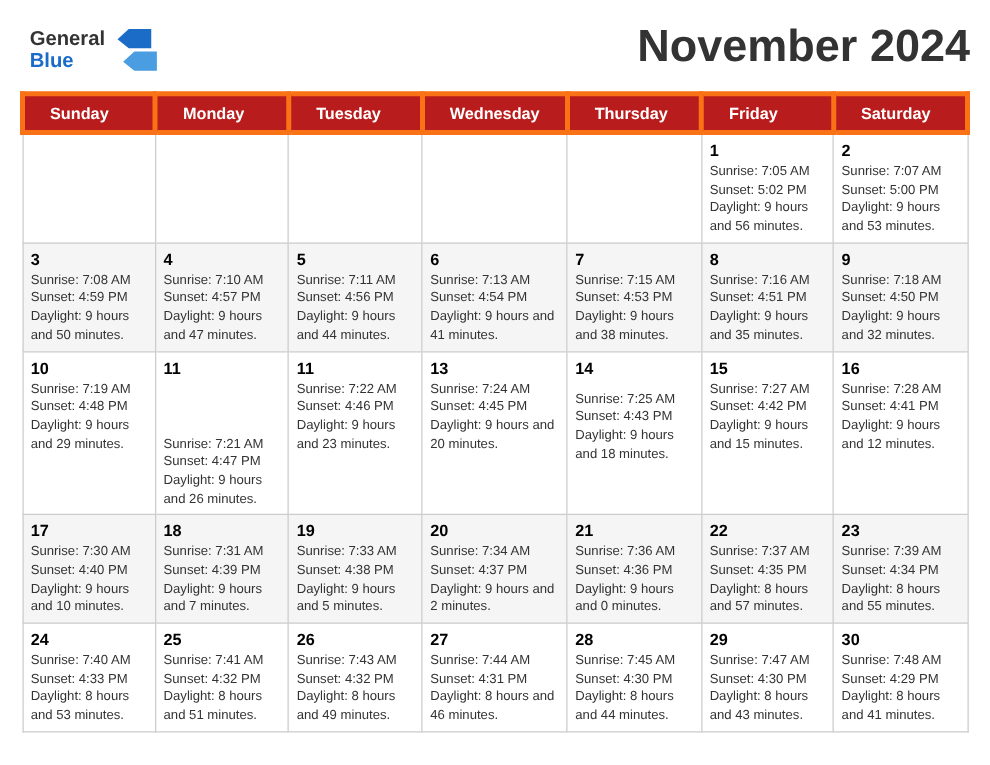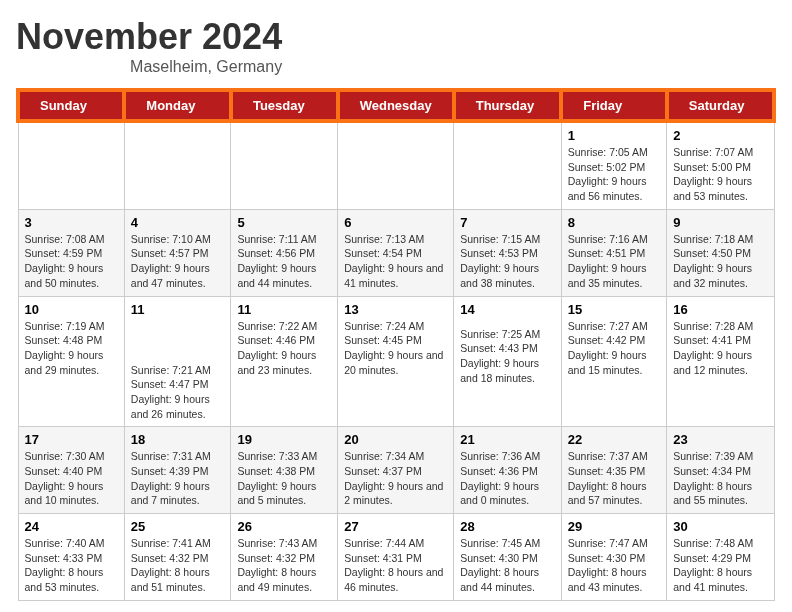--- a/index.html
+++ b/index.html
@@ -65,23 +65,32 @@
       color: #333;
       font-size: 10.5px;
       line-height: 1.4;
     }
     .empty { background: #fff !important; }
   </style>
 </head>
 <body>
 
 <div class="header">
+  <div class="logo-wrapper">
+    <svg class="logo-svg" viewBox="0 0 120 50">
+
+      <text x="2" y="22" font-family="Arial" font-weight="bold" font-size="18" fill="#333">General</text>
+      <text x="2" y="42" font-family="Arial" font-weight="bold" font-size="18" fill="#1a6cc7">Blue</text>
+
+      <polygon points="90,8 110,8 110,25 90,25 80,17" fill="#1a6cc7"></polygon>
+      <polygon points="95,28 115,28 115,45 95,45 85,37" fill="#4a9de0"></polygon>
+    </svg>
+  </div>
   <div class="title-block">
     <div class="month-title">November 2024</div>
-    <div class="location">Maselheim, Germany</div>
   </div>
 </div>
 
 <table class="calendar">
   <thead>
     <tr>
     <th>Sunday</th>
         <th>Monday</th>
         <th>Tuesday</th>
         <th>Wednesday</th>

